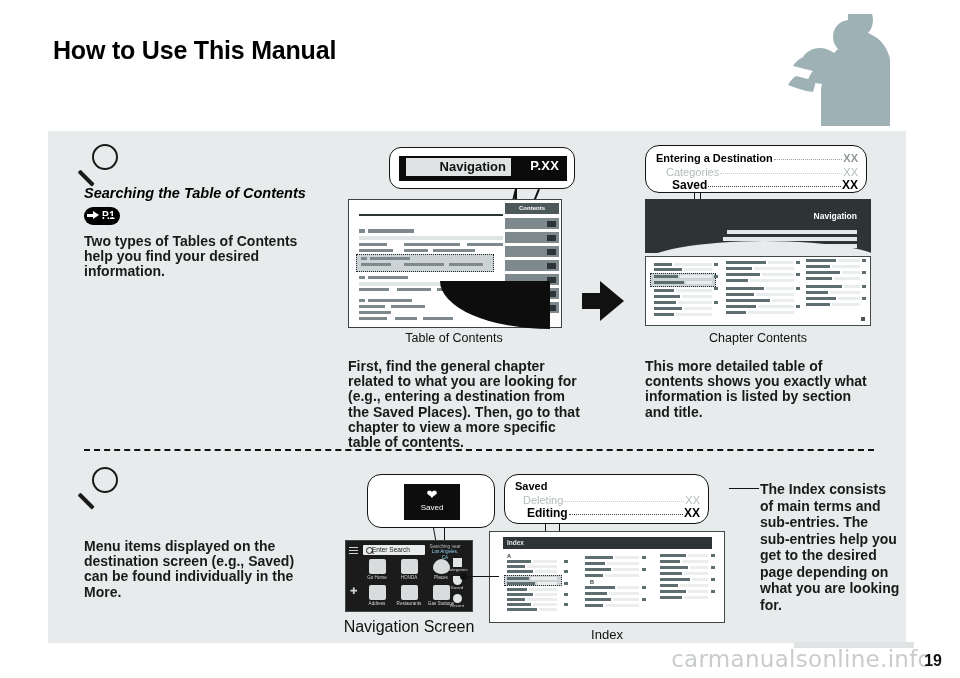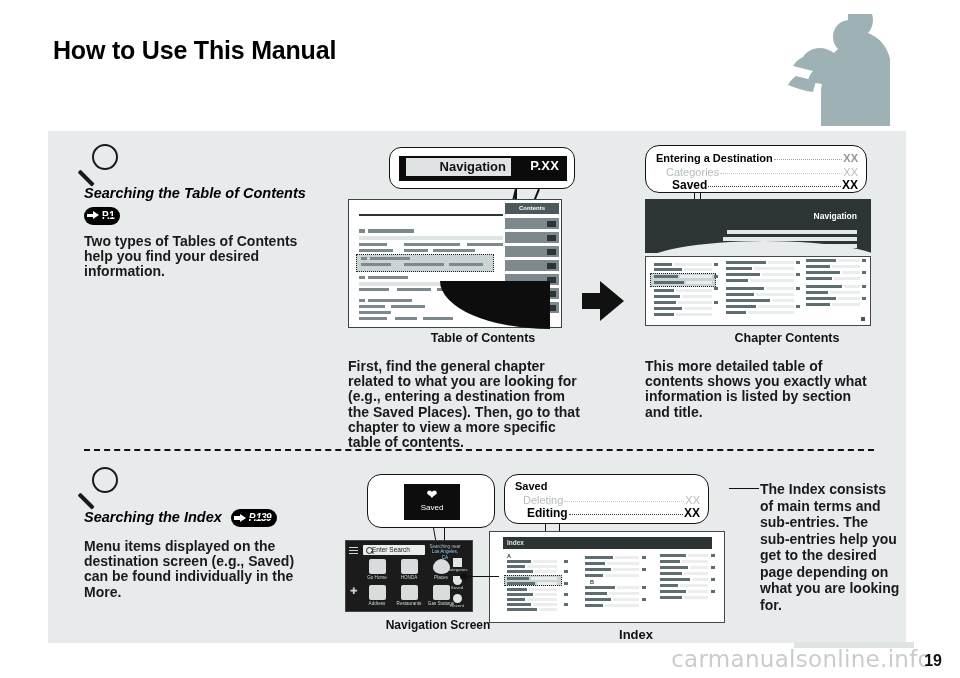--- a/index.html
+++ b/index.html
@@ -157,22 +157,22 @@
   .savedscreen {
     position: absolute; left: 36px; top: 9px; width: 56px; height: 36px;
     background: #0d0d0d; color: #fff; text-align: center;
   }
   .savedscreen .heart { font-size: 13px; line-height: 16px; margin-top: 3px;}
   .savedscreen .lab { font-size: 8px; line-height: 10px; }
 
   
   .illus { position: absolute; }
   .caption {
-    position: absolute; font-size: 12.5px; color: #111; font-weight: 700;
-    text-align: center; white-space: nowrap; margin-left: 29px;
+    position: absolute; font-size: 12.5px; color: #111; font-weight: 400;
+    text-align: center; white-space: nowrap;
   }
 
   
   .toc-page {
     left: 300px; top: 68px; width: 212px; height: 127px;
     background: #fff; border: 1px solid #3a4245;
     overflow: hidden;
   }
   .toc-side {
     position: absolute; right: 0; top: 0; width: 58px; height: 100%;
@@ -533,27 +533,20 @@
     <div class="caption" style="left:597px; top:200px; width:226px;">Chapter Contents</div>
     <div class="body-text" style="left:597px; top:228px; width:222px;">This more detailed table of contents shows you exactly what information is listed by section and title.</div>
 
     <div class="divider"></div>
 
     <div class="magnifier" style="left:30px; top:336px;">
       <div class="glass"></div>
         <div class="handle"></div>
     </div>
 
-    <div class="sec-title" style="left:36px; top:378px;">
-      <span>Searching the Index</span>
-      <span class="pill" style="margin-left:5px;">
-          <span class="arrowglyph"></span>
-          <span class="reftext">P.139</span>
-        </span>
-    </div>
 
     <div class="body-text" style="left:36px; top:408px; width:232px;">
       <span>Menu items displayed on the destination screen (e.g., </span><span class="bold-inline">Saved</span><span>) can be found individually in the More.</span>
     </div>
 
     <div class="bubble savedscreen-bubble">
       <div class="savedscreen">
         <div class="heart">❤</div>
         <div class="lab">Saved</div>
       </div>
@@ -623,21 +616,21 @@
         <div class="ico" style="border-radius:0 0 50% 50%;"></div>
         <div class="tl">Saved</div>
       </div>
       <div class="ns-side" style="top:53px;">
         <div class="ico" style="border-radius:50%;"></div>
         <div class="tl">Recent</div>
       </div>
       <div class="ns-plus">✚</div>
     </div>
 
-    <div class="caption" style="left:287px; top:487px; width:148px; font-size:12px;">Navigation Screen</div>
+    <div class="caption" style="left:287px; top:487px; width:148px; font-size:16px;">Navigation Screen</div>
 
     <div class="illus index-page">
       <div class="index-hdr">Index</div>
       <div class="index-letter" style="left:17px; top:21px;">A</div>
       <div class="index-letter" style="left:100px; top:47px;">B</div>
 
       <div class="ix" style="left:17px; top:28px; width:24px;"></div>
       <div class="ixl" style="left:43px; top:28px; width:24px;"></div>
       <div class="ix" style="left:17px; top:33px; width:18px;"></div>
       <div class="ixl" style="left:37px; top:33px; width:30px;"></div>

